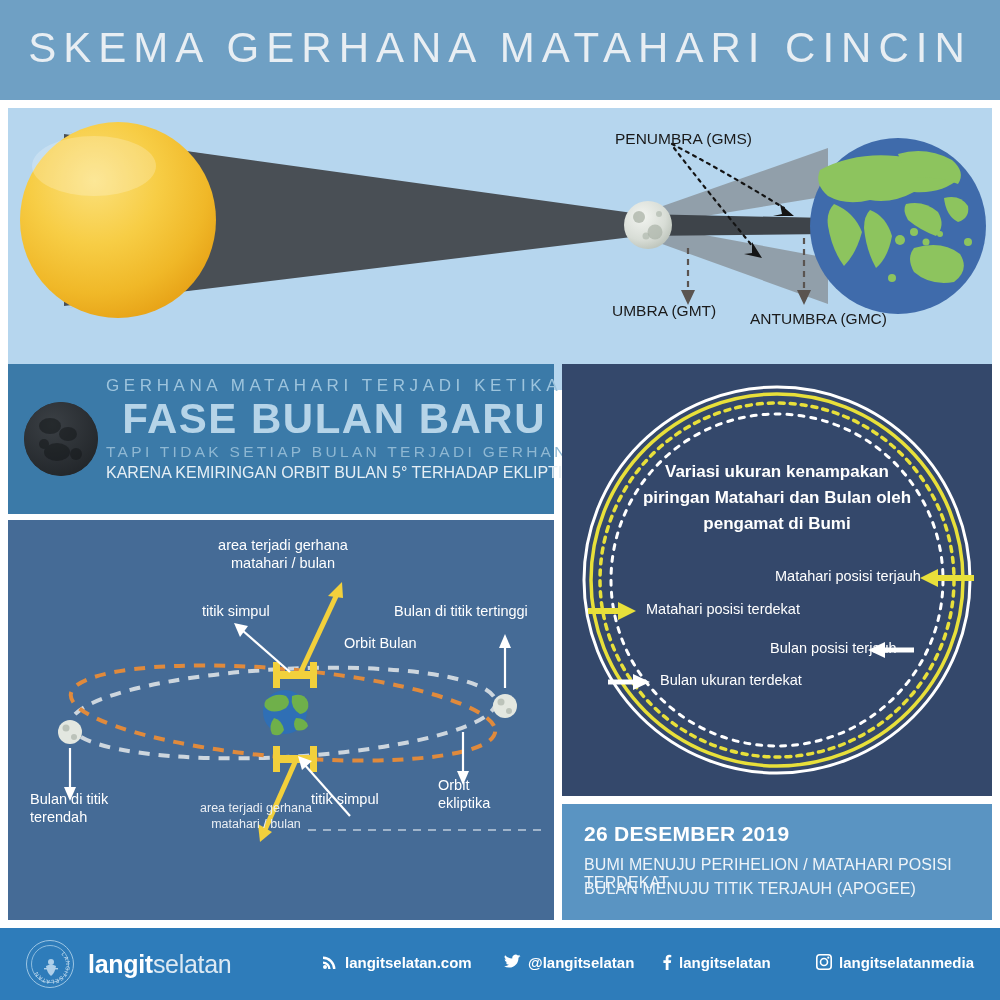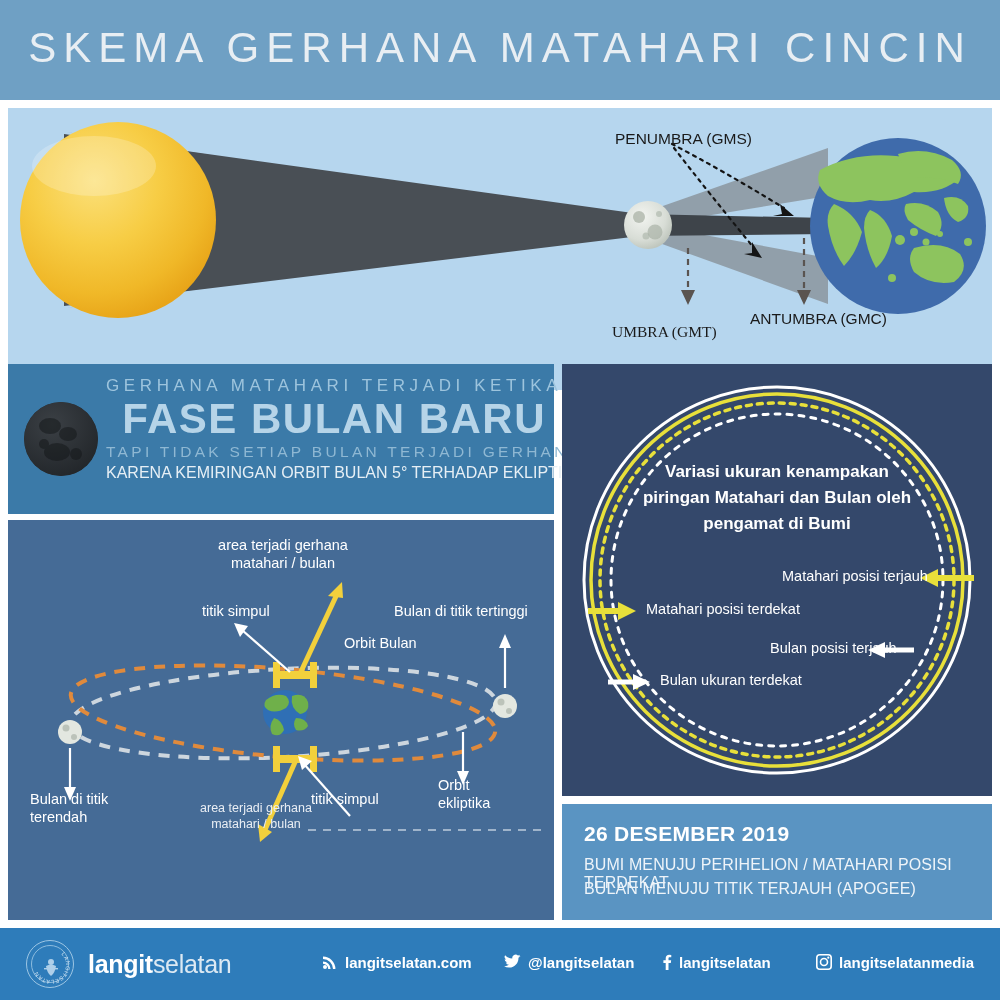--- a/index.html
+++ b/index.html
@@ -185,21 +185,21 @@
       </g>
       <polygon points="680,197 673,182 687,182" fill="#5a5450"></polygon>
 
       <g stroke="#5a5450" stroke-width="2.2" fill="none" stroke-dasharray="6,5">
         <path d="M796,130 L796,186"></path>
       </g>
       <polygon points="796,197 789,182 803,182" fill="#5a5450"></polygon>
     </svg>
 
     <div class="lbl" style="left:607px; top:22px;">PENUMBRA (GMS)</div>
-    <div class="lbl" style="left:604px; top:215px;font-family:Liberation Serif, serif;">UMBRA (GMT)</div>
+    <div class="lbl" style="left:604px; top:194px;">UMBRA (GMT)</div>
     <div class="lbl" style="left:742px; top:202px;">ANTUMBRA (GMC)</div>
   </div>
 
   <div class="panel-newmoon">
     <div class="nm-moon">
       <svg width="74" height="74" viewBox="0 0 74 74">
         <circle cx="37" cy="37" r="37" fill="url(#nmGrad2)"></circle>
         <defs>
           <radialGradient id="nmGrad2" cx="38%" cy="30%" r="75%">
             <stop offset="0%" stop-color="#3b4045"></stop>
@@ -352,21 +352,21 @@
         <polygon points="88,318 71,310 71,326" fill="#ffffff"></polygon>
       </g>
     </svg>
 
     <div class="rings-title">
       <div>Variasi ukuran kenampakan</div>
       <div>piringan Matahari dan Bulan oleh</div>
       <div>pengamat di Bumi</div>
     </div>
 
-    <div class="rl" style="left:220px; top:204px;">Matahari posisi terjauh</div>
+    <div class="rl" style="left:213px; top:204px;">Matahari posisi terjauh</div>
     <div class="rl" style="left:84px; top:237px;">Matahari posisi terdekat</div>
     <div class="rl" style="left:208px; top:276px;">Bulan posisi terjauh</div>
     <div class="rl" style="left:98px; top:308px;">Bulan ukuran terdekat</div>
   </div>
 
   <div class="panel-date">
     <div class="date-main">26 DESEMBER 2019</div>
     <div class="date-l1">BUMI MENUJU PERIHELION / MATAHARI POSISI TERDEKAT</div>
     <div class="date-l2">BULAN MENUJU TITIK TERJAUH (APOGEE)</div>
   </div>

